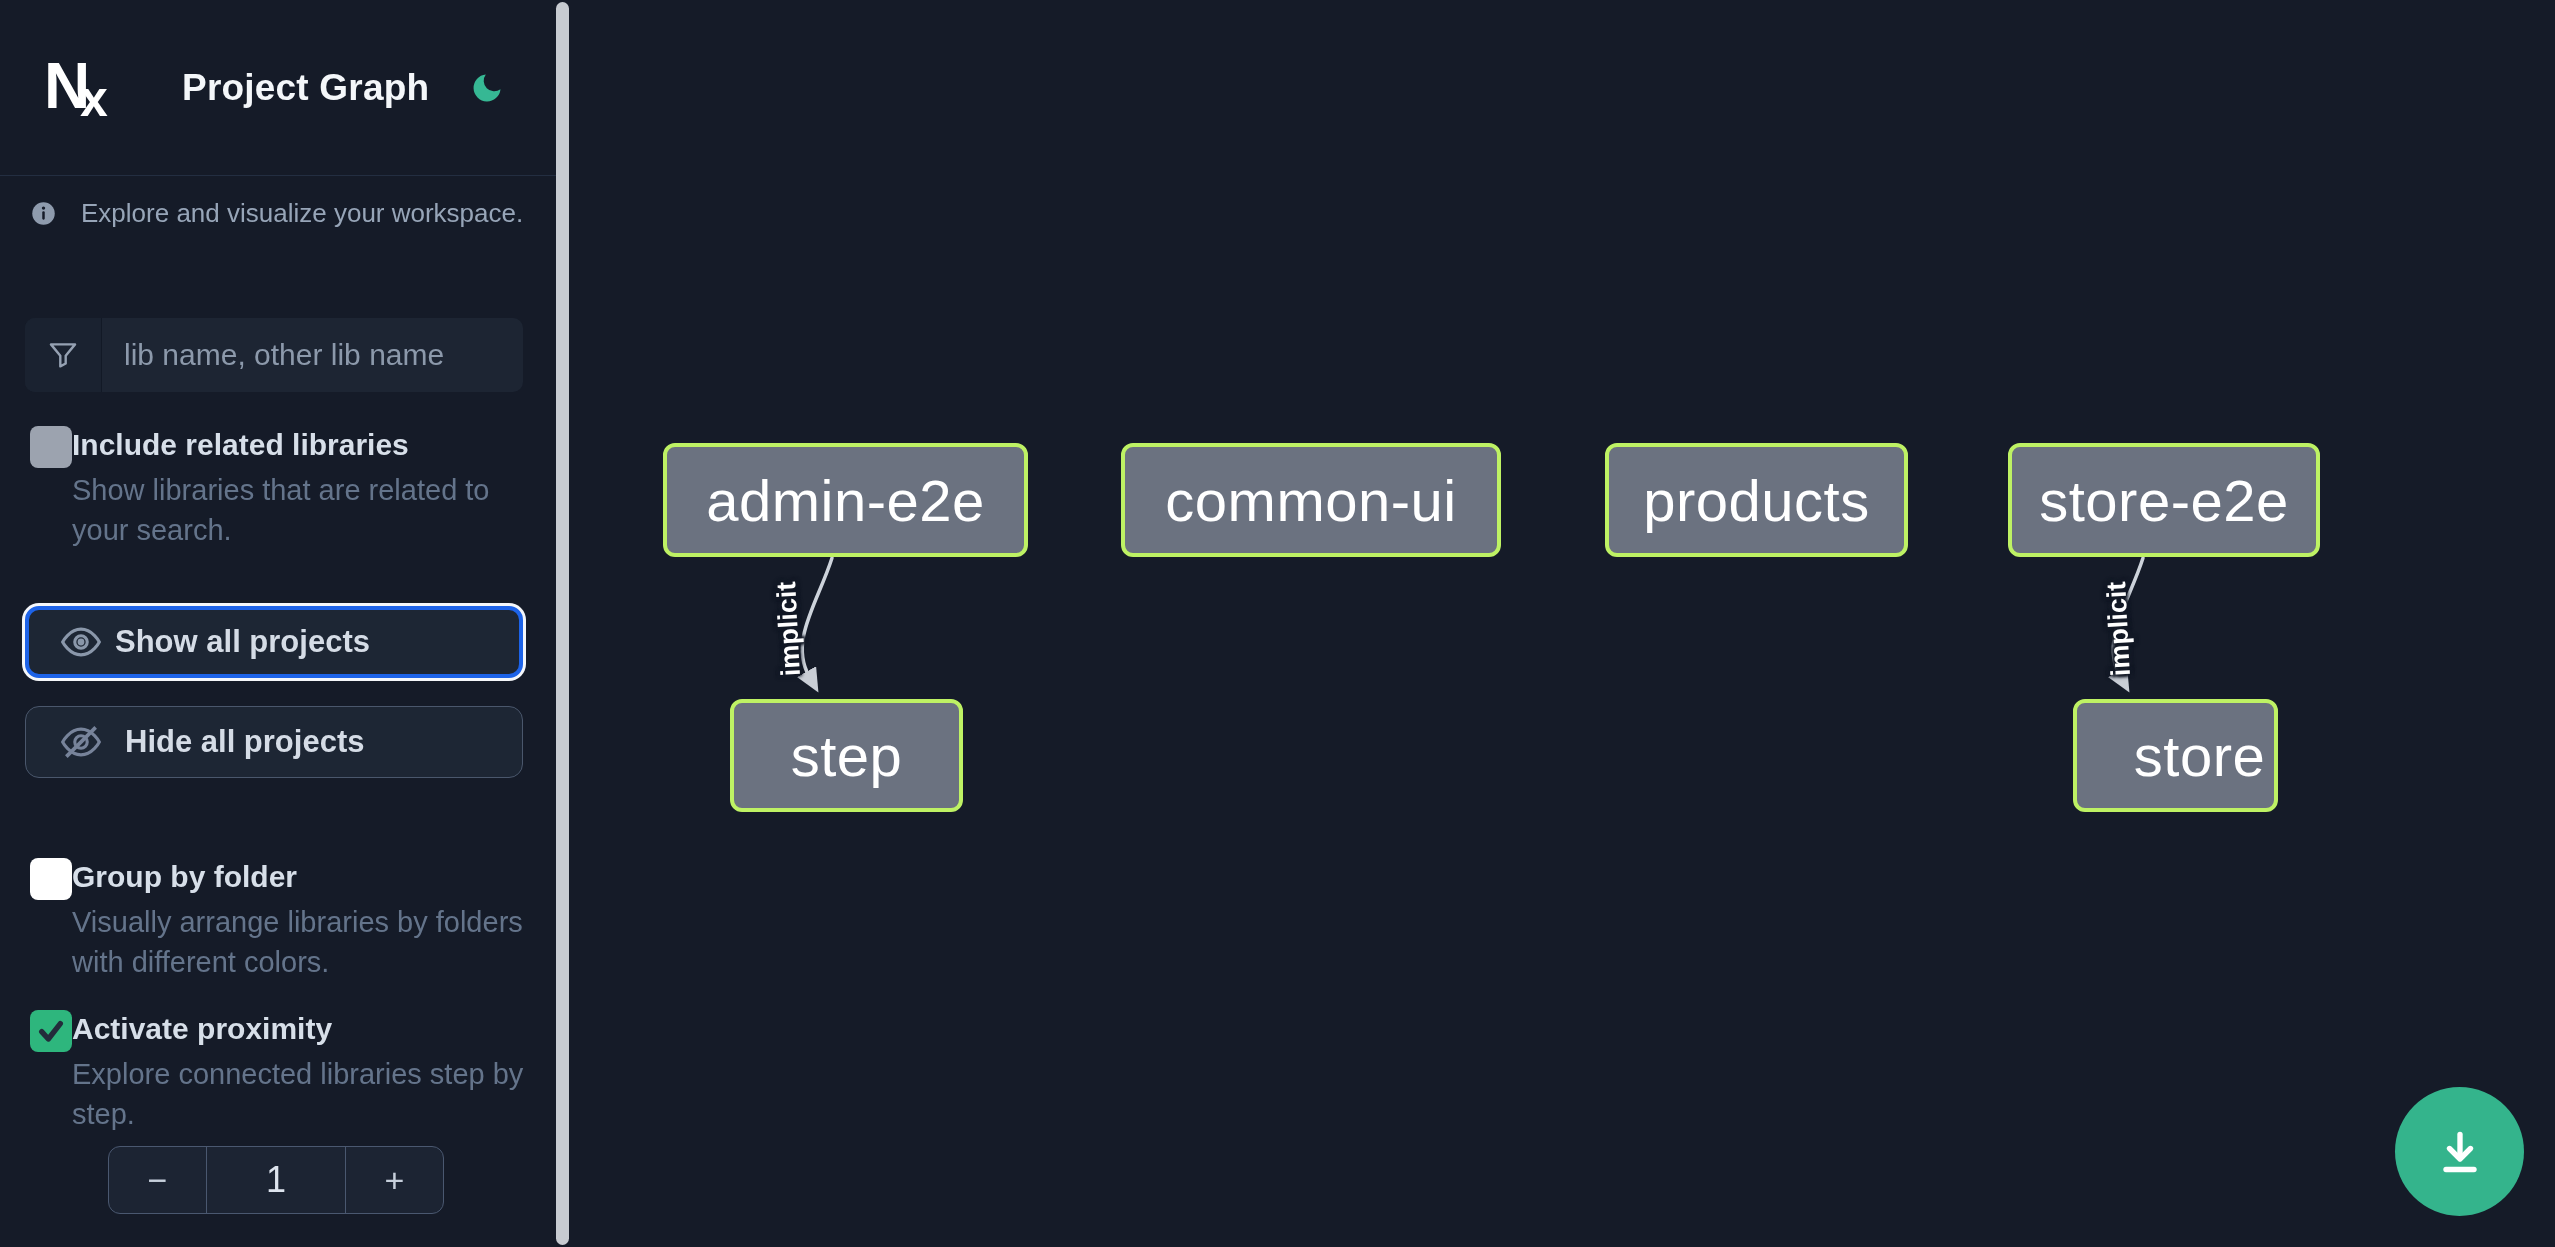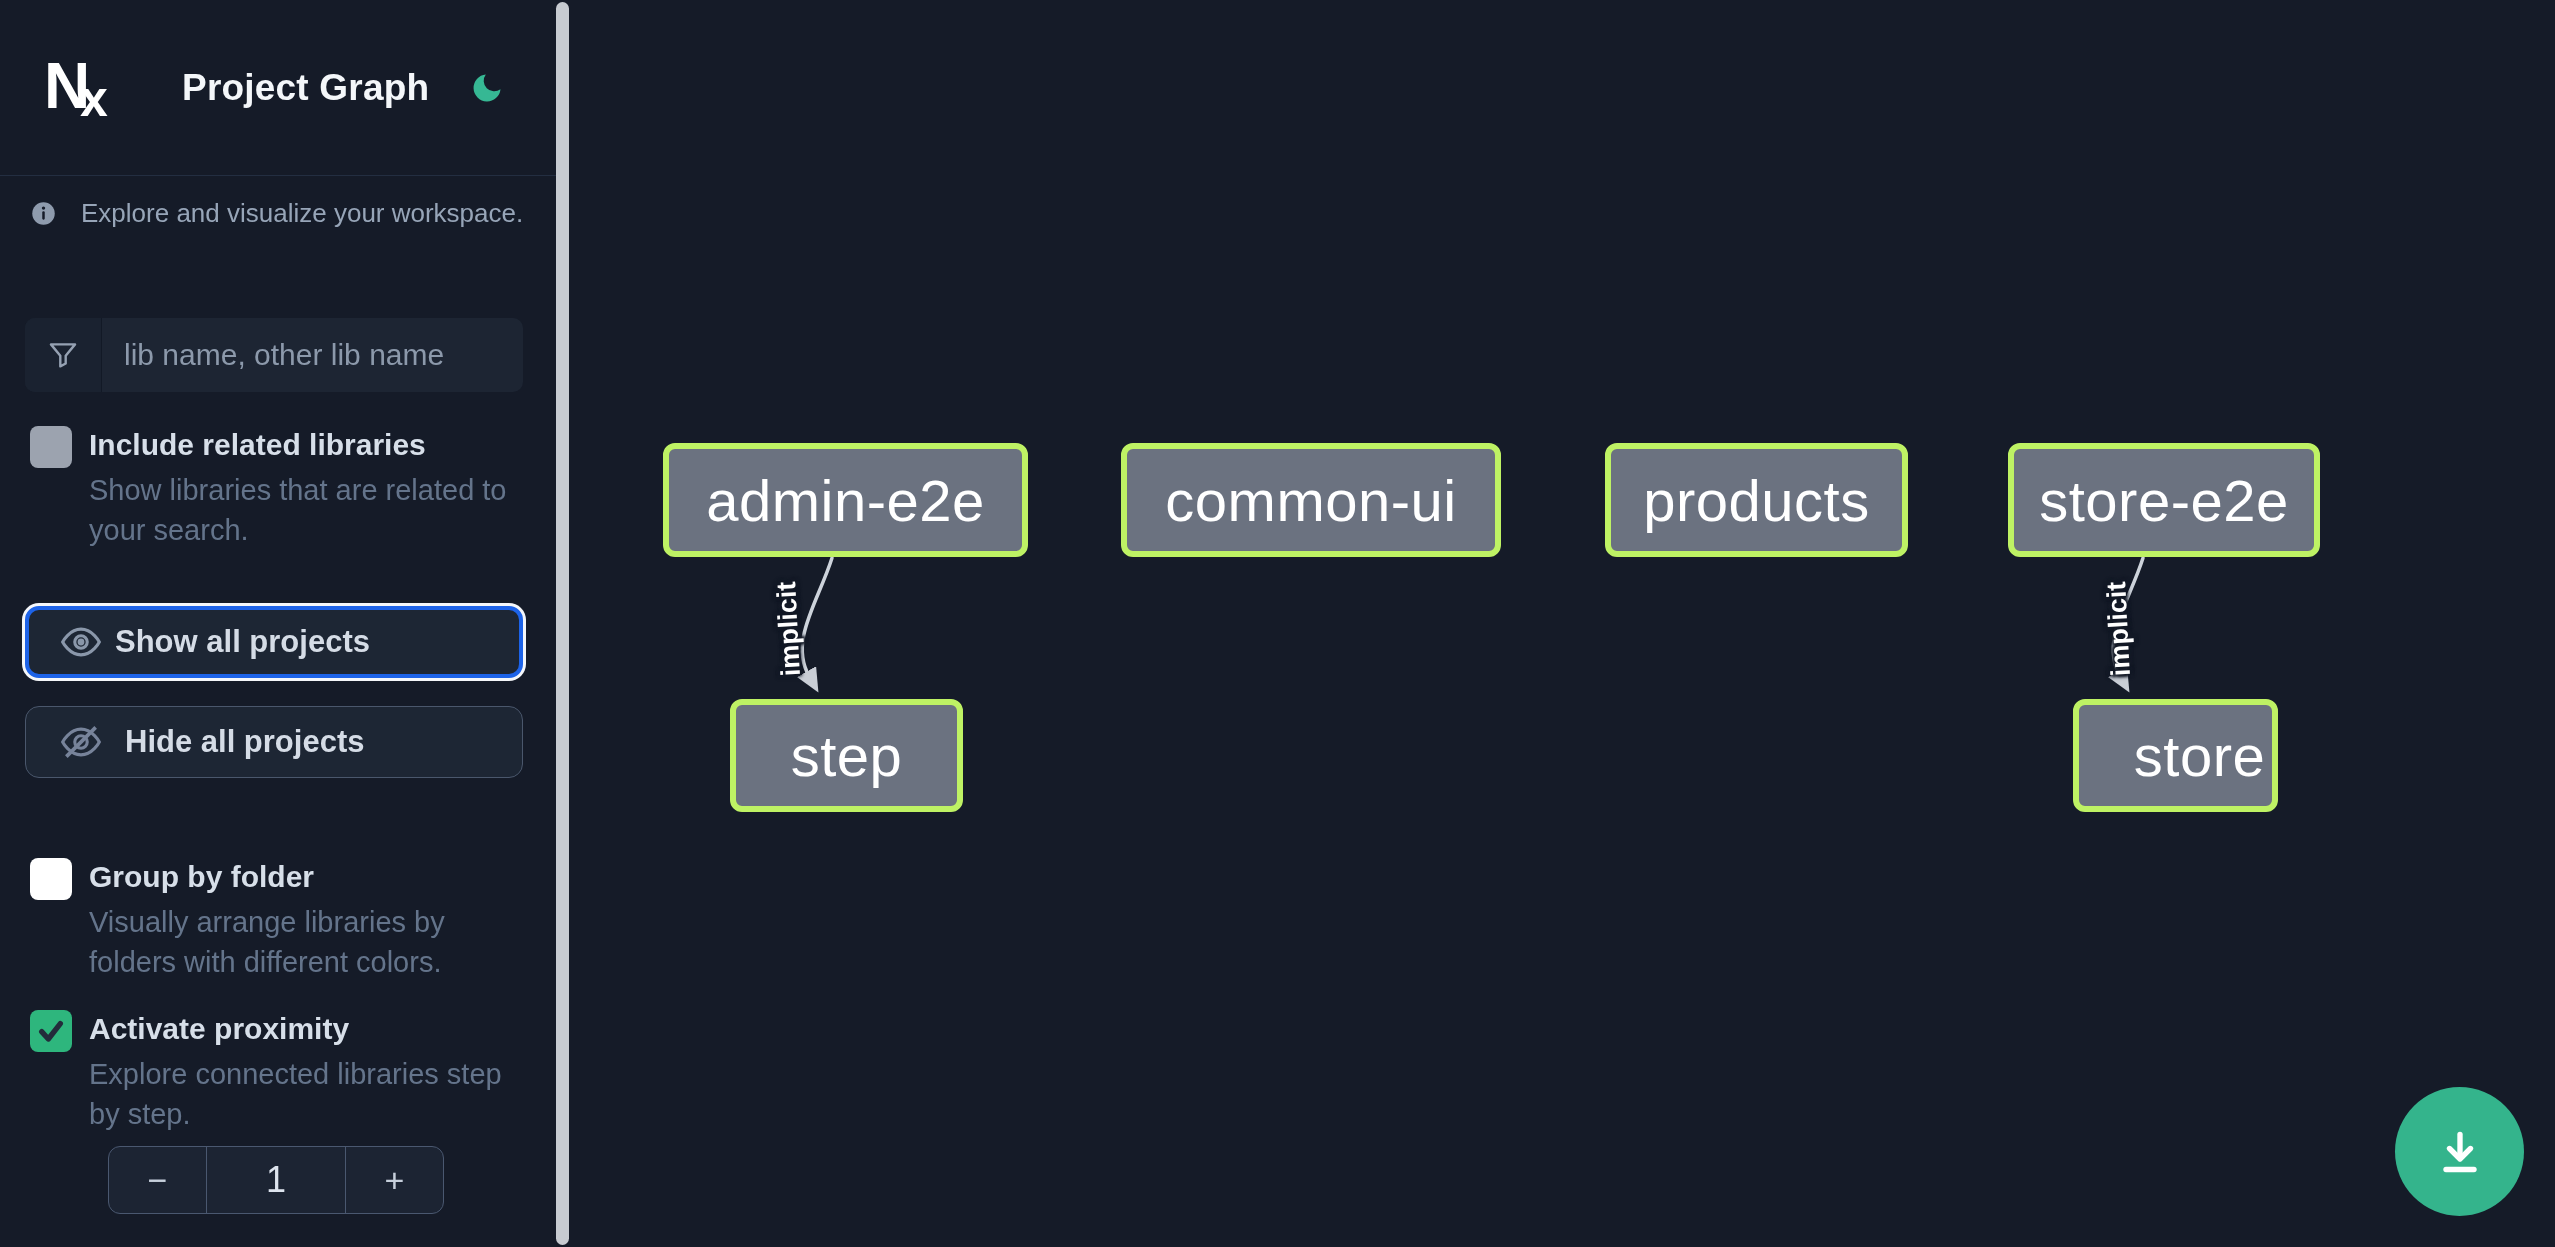--- a/index.html
+++ b/index.html
@@ -21,21 +21,21 @@
   .info-text{font-size:26px;color:#97a5b8;}
 
   .search{position:absolute;left:25px;top:318px;width:498px;height:74px;display:flex;
     background:#1d2533;border-radius:10px;overflow:hidden;box-sizing:border-box;}
   .funnel-box{width:76px;flex:none;display:flex;align-items:center;justify-content:center;
     background:#1a2230;border-right:1px solid #121926;}
   .search input{flex:1;min-width:0;background:transparent;border:0;outline:0;padding:0 22px;
     font-size:30px;color:#dfe6ef;font-family:"Liberation Sans",sans-serif;}
   .search input::placeholder{color:#8c99ab;}
 
-  .option{position:absolute;left:30px;display:flex;gap:17px;width:500px;}
+  .option{position:absolute;left:30px;display:flex;gap:0;width:500px;}
   .checkbox{flex:none;width:42px;height:42px;border-radius:8px;margin-top:2px;cursor:pointer;
     display:flex;align-items:center;justify-content:center;}
   .cb-gray{background:#9ca3af;}
   .cb-white{background:#ffffff;}
   .cb-green{background:#2eb67d;}
   .opt-texts{width:452px;}
   .opt-label{font-size:30px;font-weight:700;color:#d7dfe9;line-height:42px;}
   .opt-desc{margin-top:4px;font-size:29px;color:#64748b;line-height:40px;}
 
   .action-btn{position:absolute;left:25px;width:498px;height:72px;box-sizing:border-box;
@@ -51,21 +51,21 @@
   .step-value{flex:1;display:flex;align-items:center;justify-content:center;font-size:36px;color:#dde4ee;
     border-left:1px solid #4a5870;border-right:1px solid #4a5870;cursor:text;}
 
   
   .divider{position:absolute;left:556px;top:2px;width:13px;height:1243px;border-radius:7px;
     background:#c7cbd1;cursor:col-resize;}
 
   
   .graph-area{position:absolute;left:0;top:0;width:2555px;height:1247px;pointer-events:none;}
   .edges{position:absolute;left:0;top:0;}
-  .node{position:absolute;box-sizing:border-box;background:#6b7280;border:6px solid #bef264;
+  .node{position:absolute;box-sizing:border-box;background:#6b7280;border:4px solid #bef264;
     border-radius:12px;display:flex;align-items:center;justify-content:center;
     color:#ffffff;font-size:58px;letter-spacing:.5px;cursor:pointer;pointer-events:auto;}
   .n-admin-e2e{left:663px;top:443px;width:365px;height:114px;}
   .n-common-ui{left:1121px;top:443px;width:380px;height:114px;}
   .n-products{left:1605px;top:443px;width:303px;height:114px;}
   .n-store-e2e{left:2008px;top:443px;width:312px;height:114px;}
   .n-admin{left:730px;top:699px;width:233px;height:113px;}
   .n-store{left:2073px;top:699px;width:205px;height:113px;padding-left:48px;}
 
   .edge-label{position:absolute;font-size:27px;font-weight:700;color:#ffffff;white-space:nowrap;

